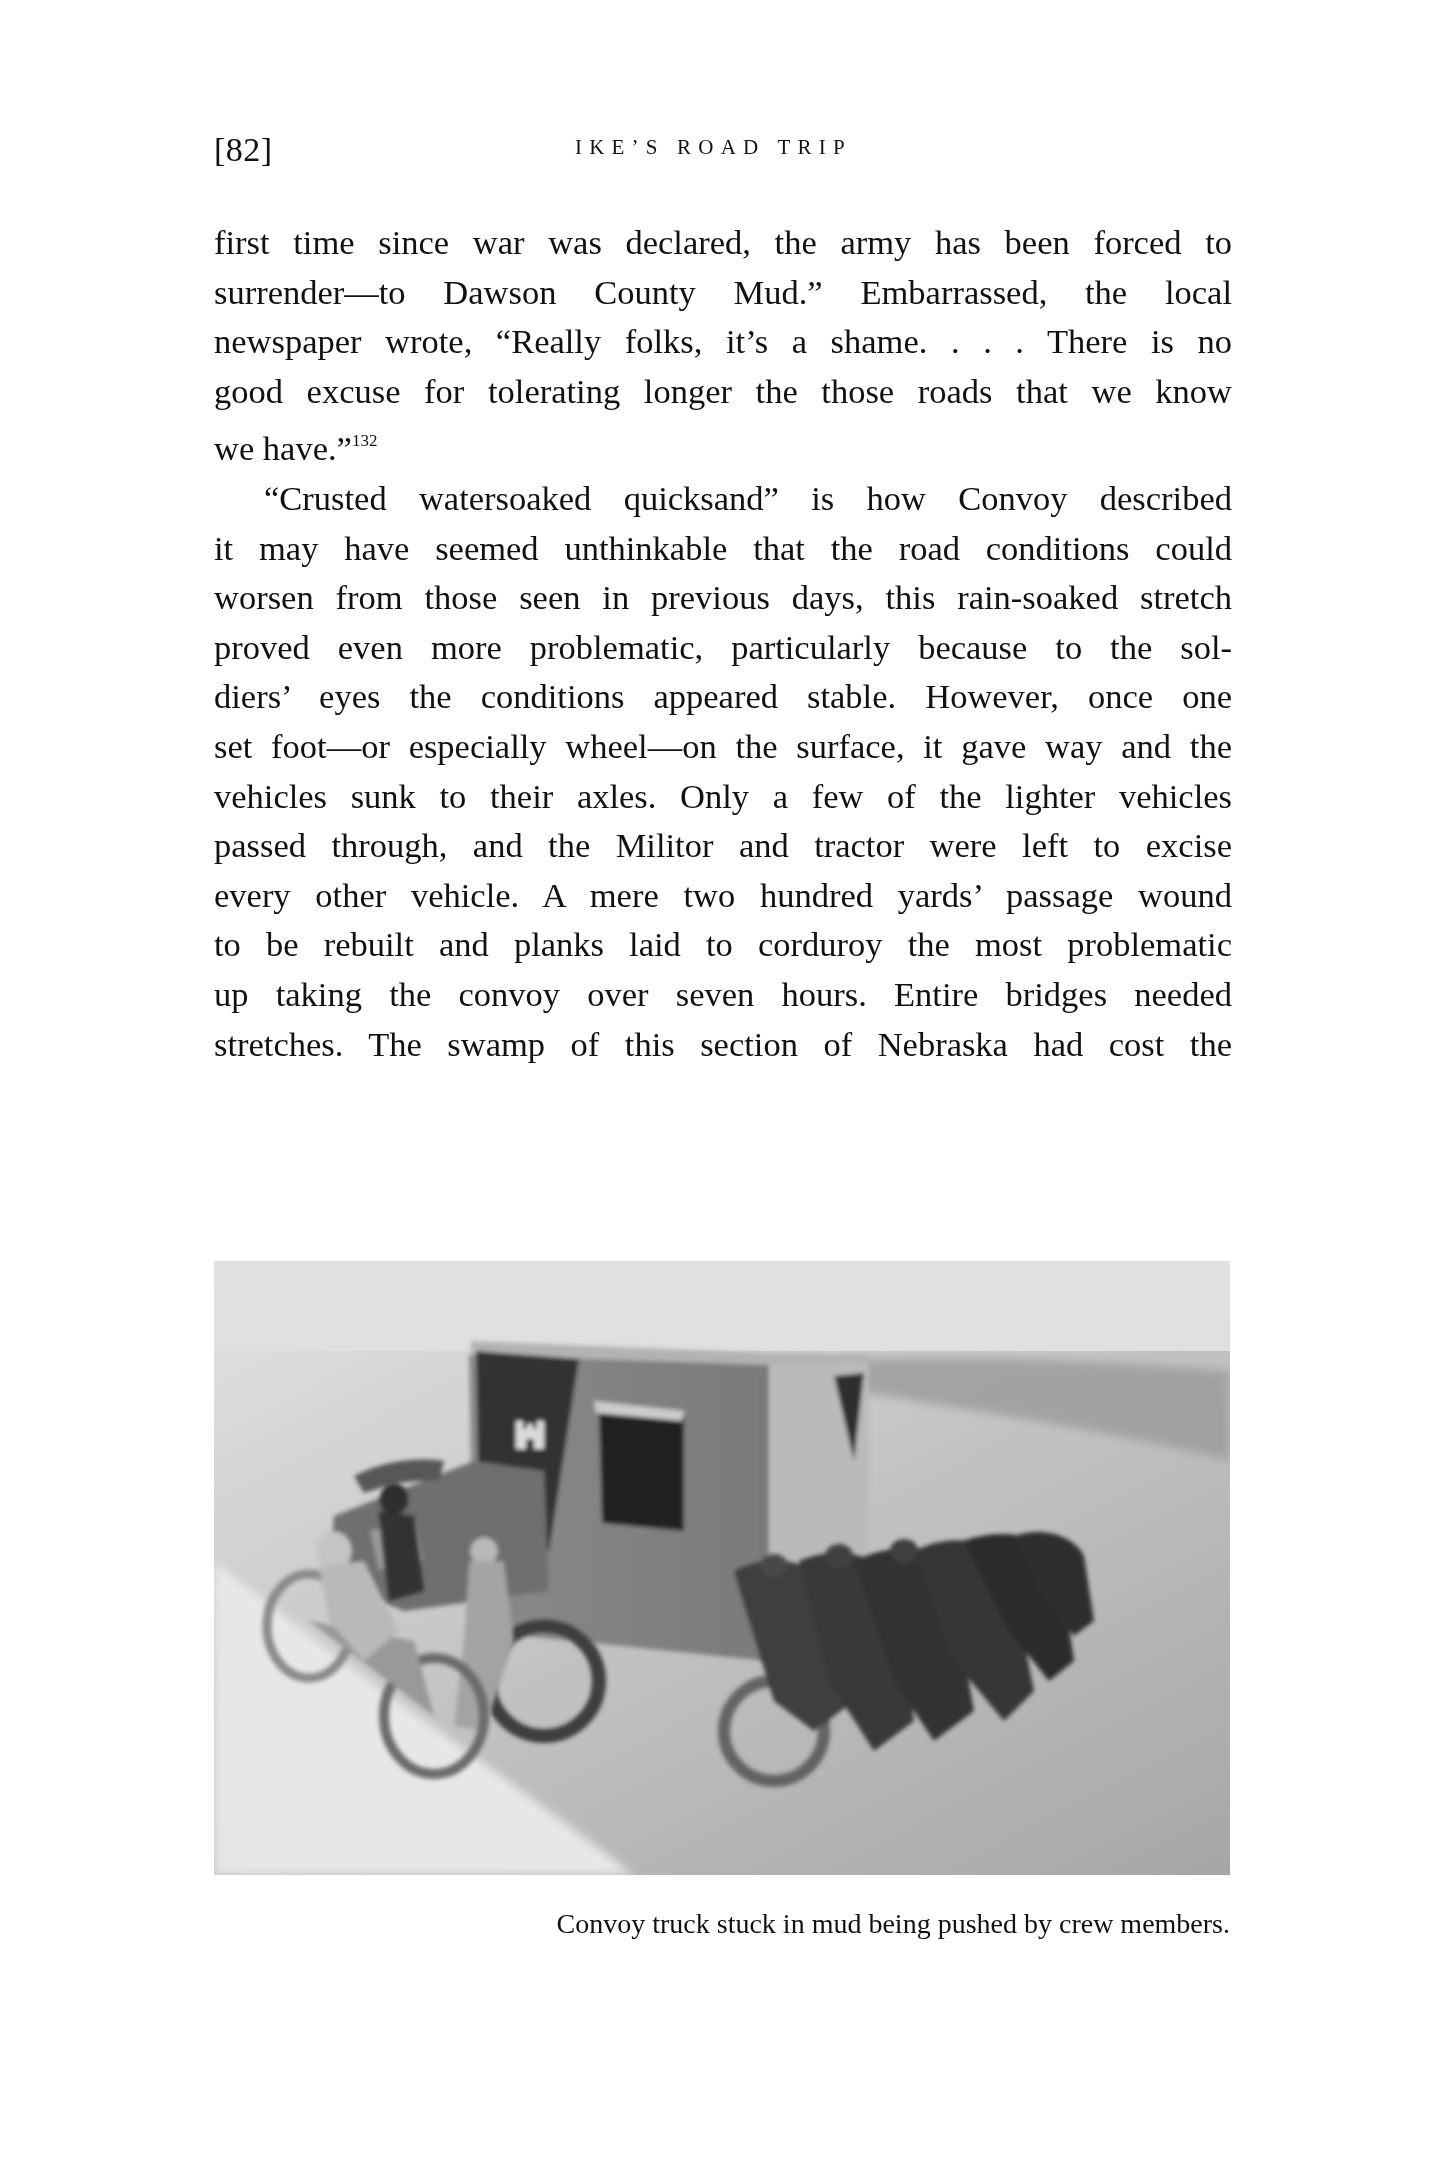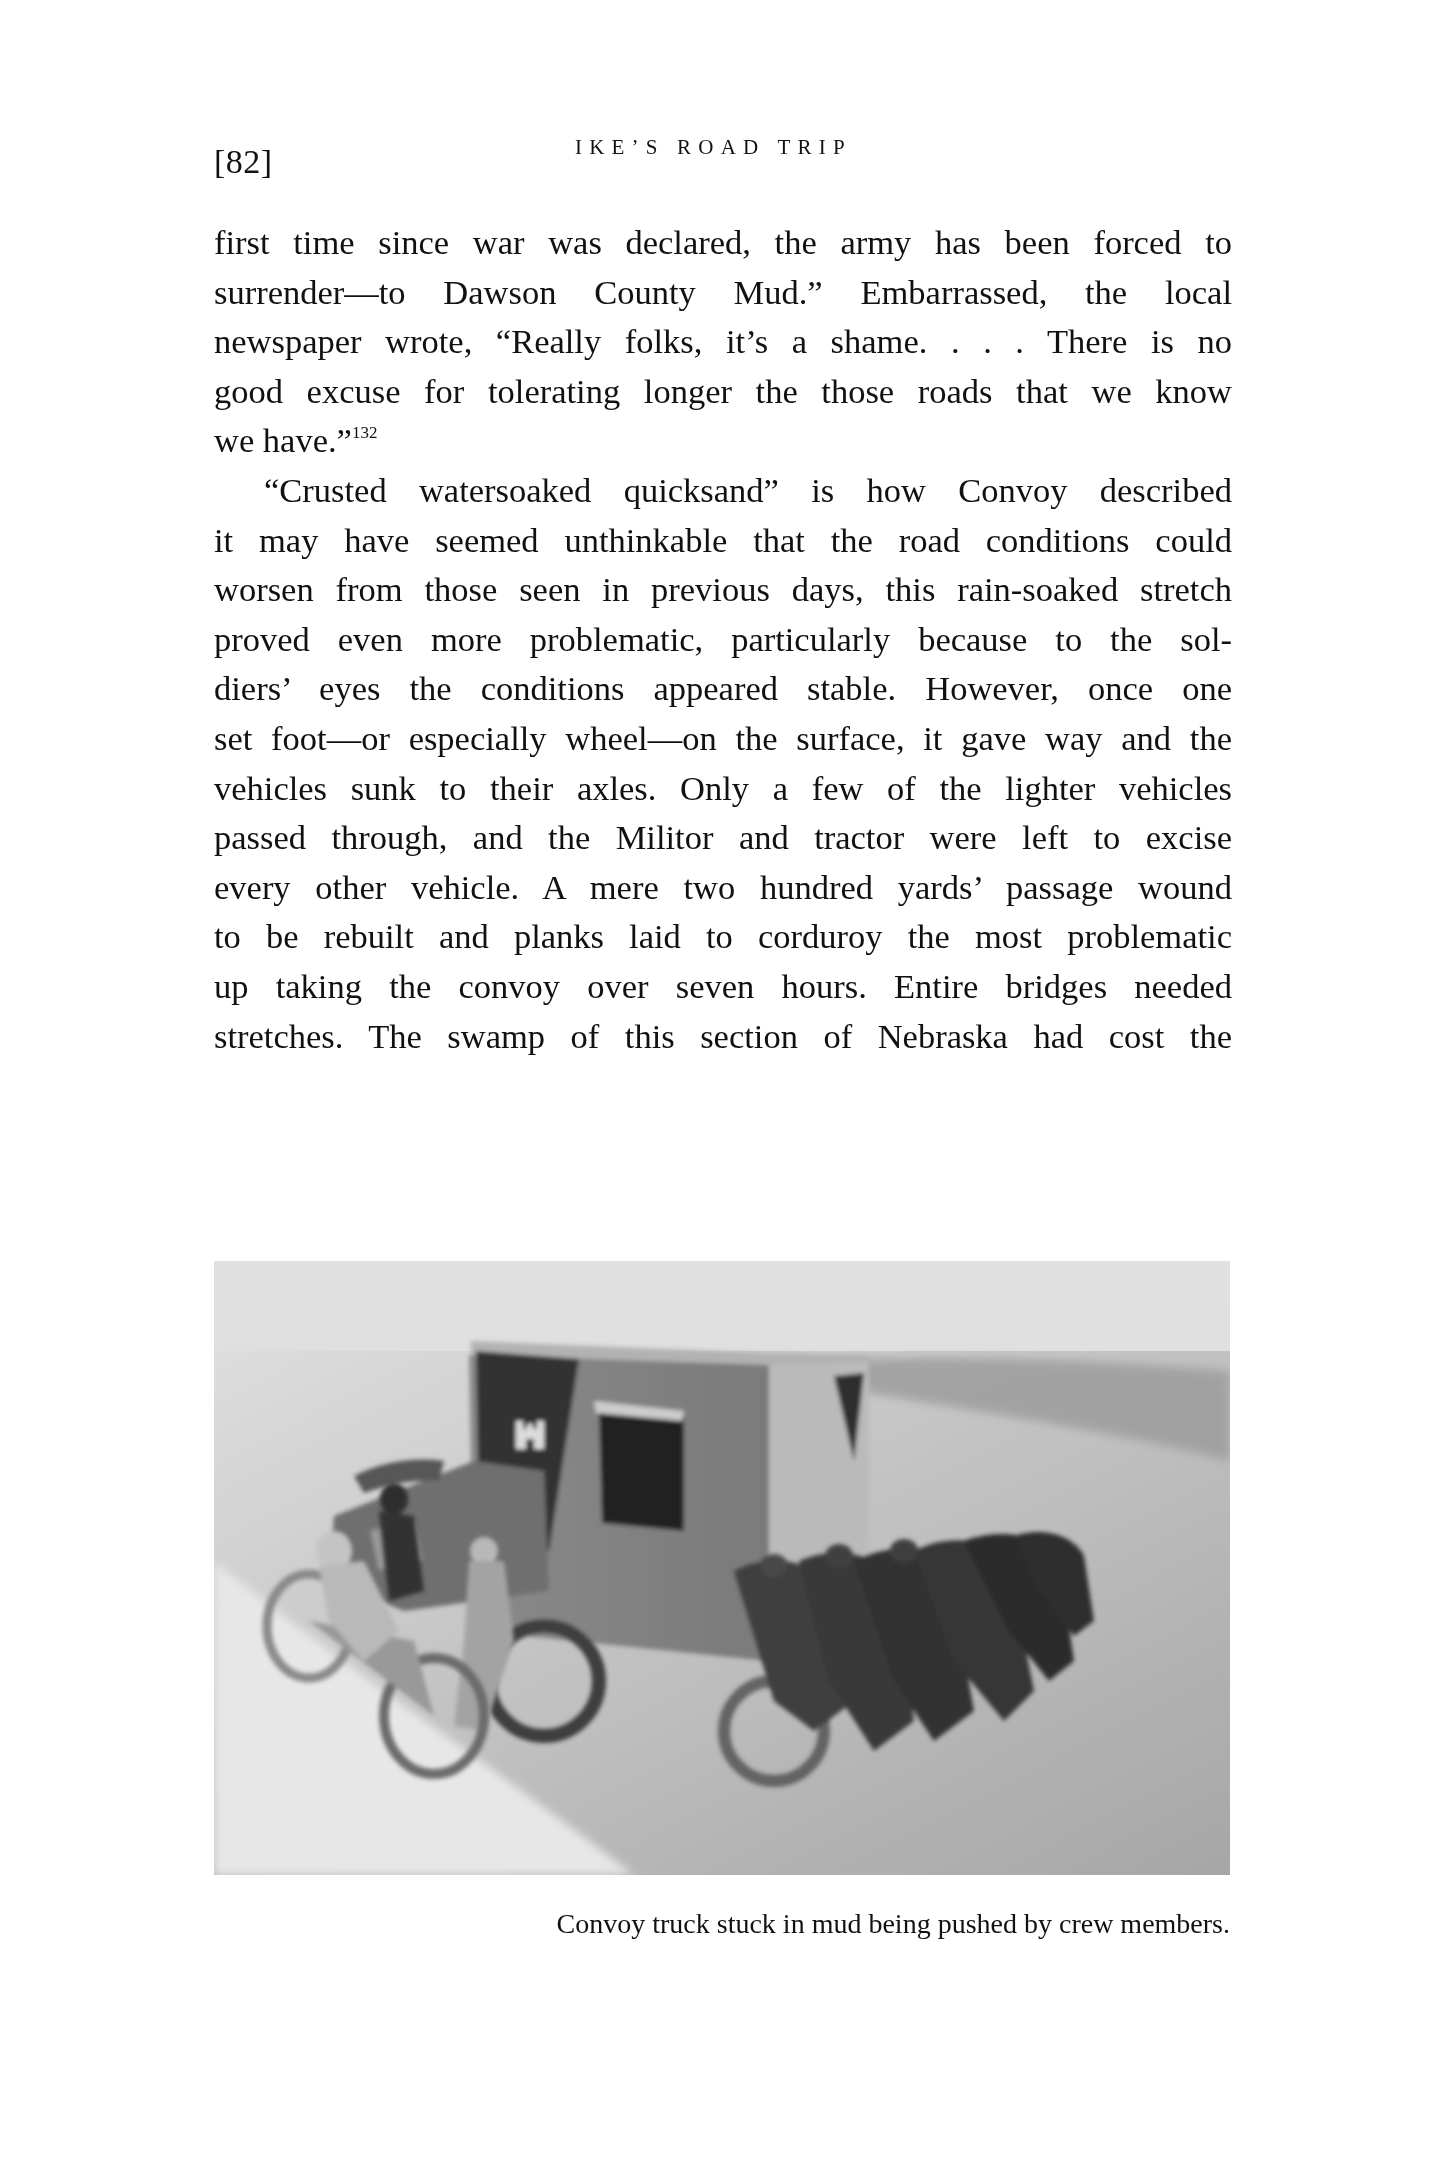--- a/index.html
+++ b/index.html
@@ -25,21 +25,21 @@
     .running-head {
       position: absolute;
       top: 124px;
       left: 214px;
       width: 1018px;
       height: 44px;
     }
     .folio {
       position: absolute;
       left: 0;
-      top: 16px;
+      top: 4px;
       font-size: 34px;
       line-height: 44px;
       letter-spacing: 0.5px;
     }
     .running-title {
       position: absolute;
       left: 361px;
       top: 8px;
       font-size: 21px;
       line-height: 30px;
@@ -62,20 +62,21 @@
     }
     .body-text .line {
       display: block;
       text-align: justify;
       text-align-last: justify;
       white-space: nowrap;
       overflow: visible;
     }
     .body-text .line.last {
       text-align-last: left;
+      margin-top: 8px;
     }
     .body-text .line.indent {
       padding-left: 50px;
     }
     .body-text .line.last-justified {
       text-align-last: justify;
     }
     sup.note {
       font-size: 17px;
       line-height: 0;

